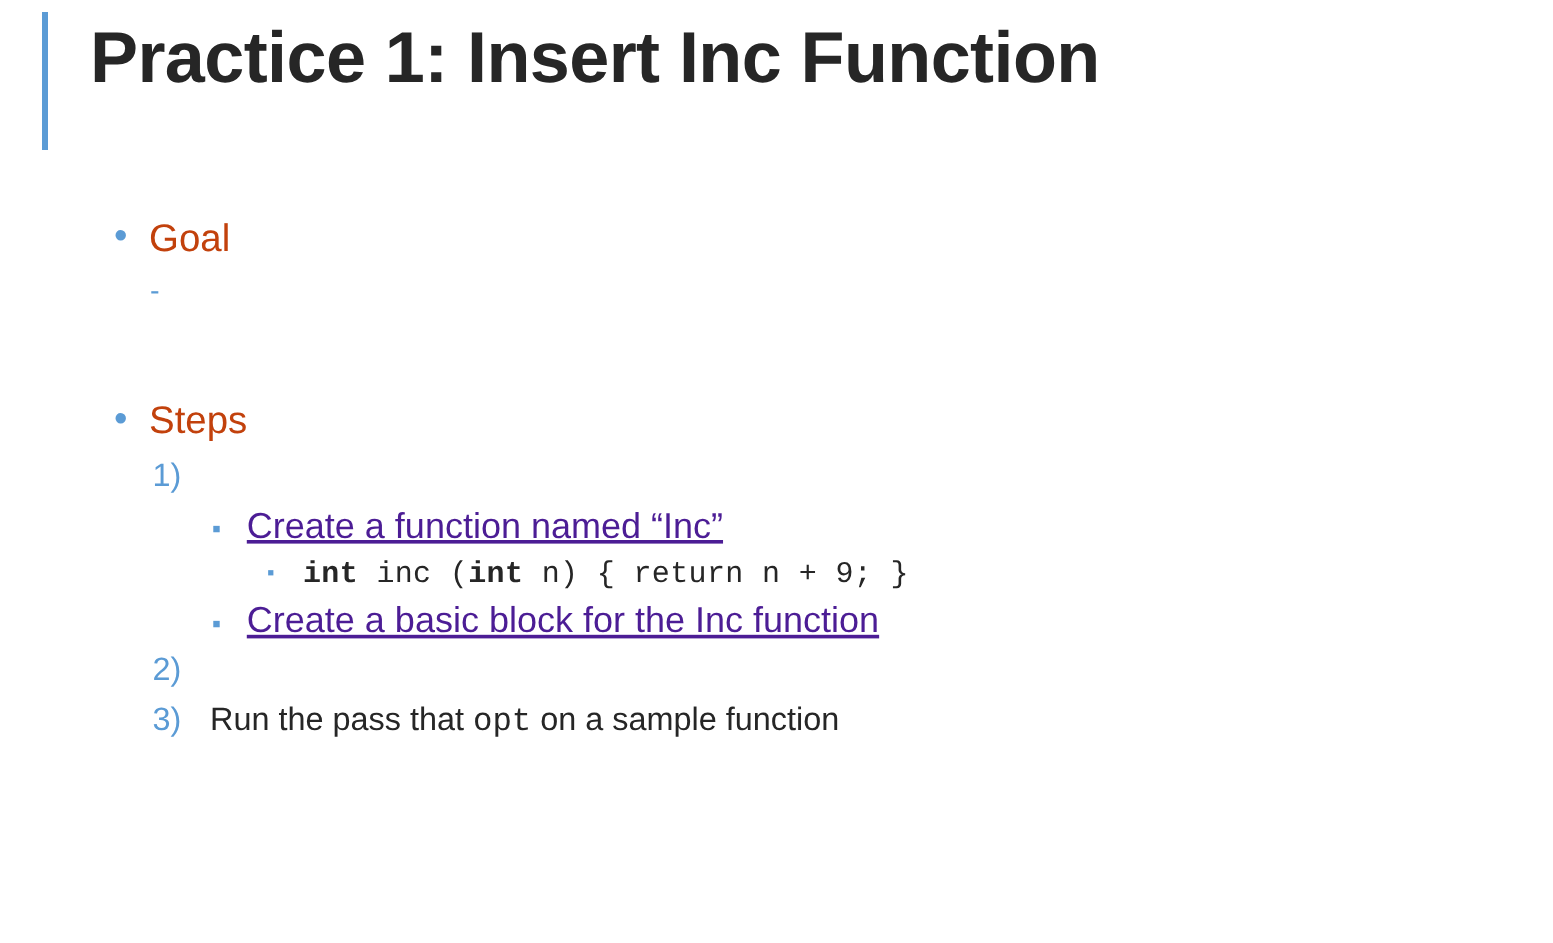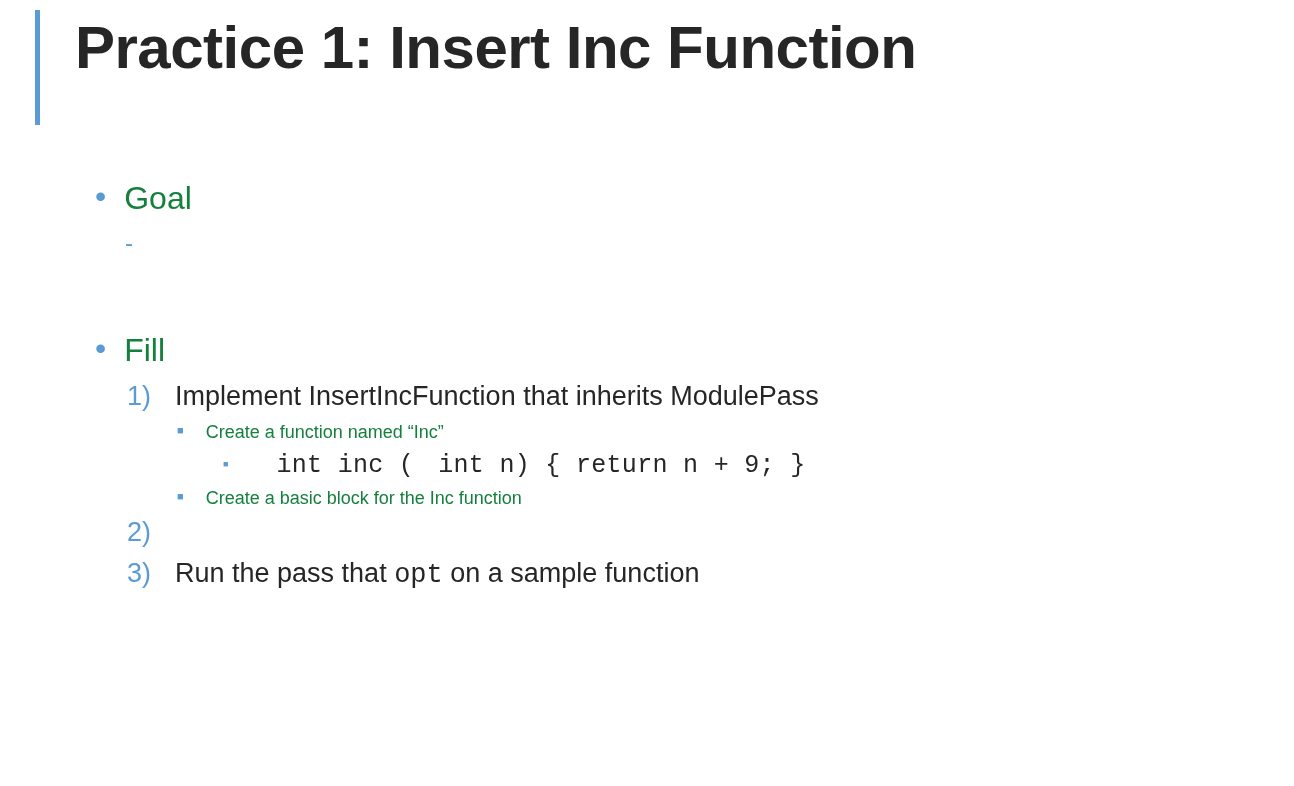--- a/index.html
+++ b/index.html
@@ -56,21 +56,21 @@
       color: #5B9BD5;
       font-size: 32px;
       margin-right: 18px;
       line-height: 1;
       position: relative;
       top: -2px;
     }
     .section-title {
       font-size: 32px;
       font-weight: 400;
-      color: #15803d;
+      color: #c2410c;
     }
     .sub-item {
       display: flex;
       align-items: baseline;
       padding-left: 30px;
       margin-bottom: 6px;
     }
     .sub-dash {
       color: #5B9BD5;
       font-size: 24px;
@@ -103,22 +103,23 @@
       margin-bottom: 8px;
     }
     .sq-bullet {
       color: #5B9BD5;
       font-size: 11px;
       margin-right: 22px;
       position: relative;
       top: -4px;
     }
     .sb-text {
-      font-size: 18px;
-      color: #15803d;
+      font-size: 30px;
+      color: #4c1d95;
+      text-decoration: underline;
     }
     .sub-sub-bullet-item {
       display: flex;
       align-items: baseline;
       padding-left: 128px;
       margin-bottom: 8px;
     }
     .sq-bullet-small {
       color: #5B9BD5;
       font-size: 9px;
@@ -126,22 +127,21 @@
       position: relative;
       top: -5px;
     }
     .code-line {
       font-family: Consolas, 'Courier New', monospace;
       font-size: 25px;
       color: #262626;
       letter-spacing: 0.3px;
     }
     .code-bold {
-      font-weight: 400;
-      margin-left: 24px;
+      font-weight: 700;
     }
     .inline-code {
       font-family: Consolas, 'Courier New', monospace;
     }
   </style>
 </head>
 <body>
 
 <div class="slide">
   <div class="title-area">
@@ -157,26 +157,25 @@
         <span class="section-title">Goal</span>
       </div>
       <div class="sub-item">
         <span class="sub-dash">-</span>
       </div>
     </div>
 
     <div class="section">
       <div class="section-header">
         <span class="bullet-dot">•</span>
-        <span class="section-title">Fill</span>
+        <span class="section-title">Steps</span>
       </div>
 
       <div class="numbered-item">
         <span class="num">1)</span>
-        <span class="num-text">Implement InsertIncFunction that inherits ModulePass</span>
       </div>
 
       <div class="sub-bullet-item">
         <span class="sq-bullet">■</span>
         <span class="sb-text">Create a function named “Inc”</span>
       </div>
 
       <div class="sub-sub-bullet-item">
         <span class="sq-bullet-small">■</span>
         <span class="code-line">

